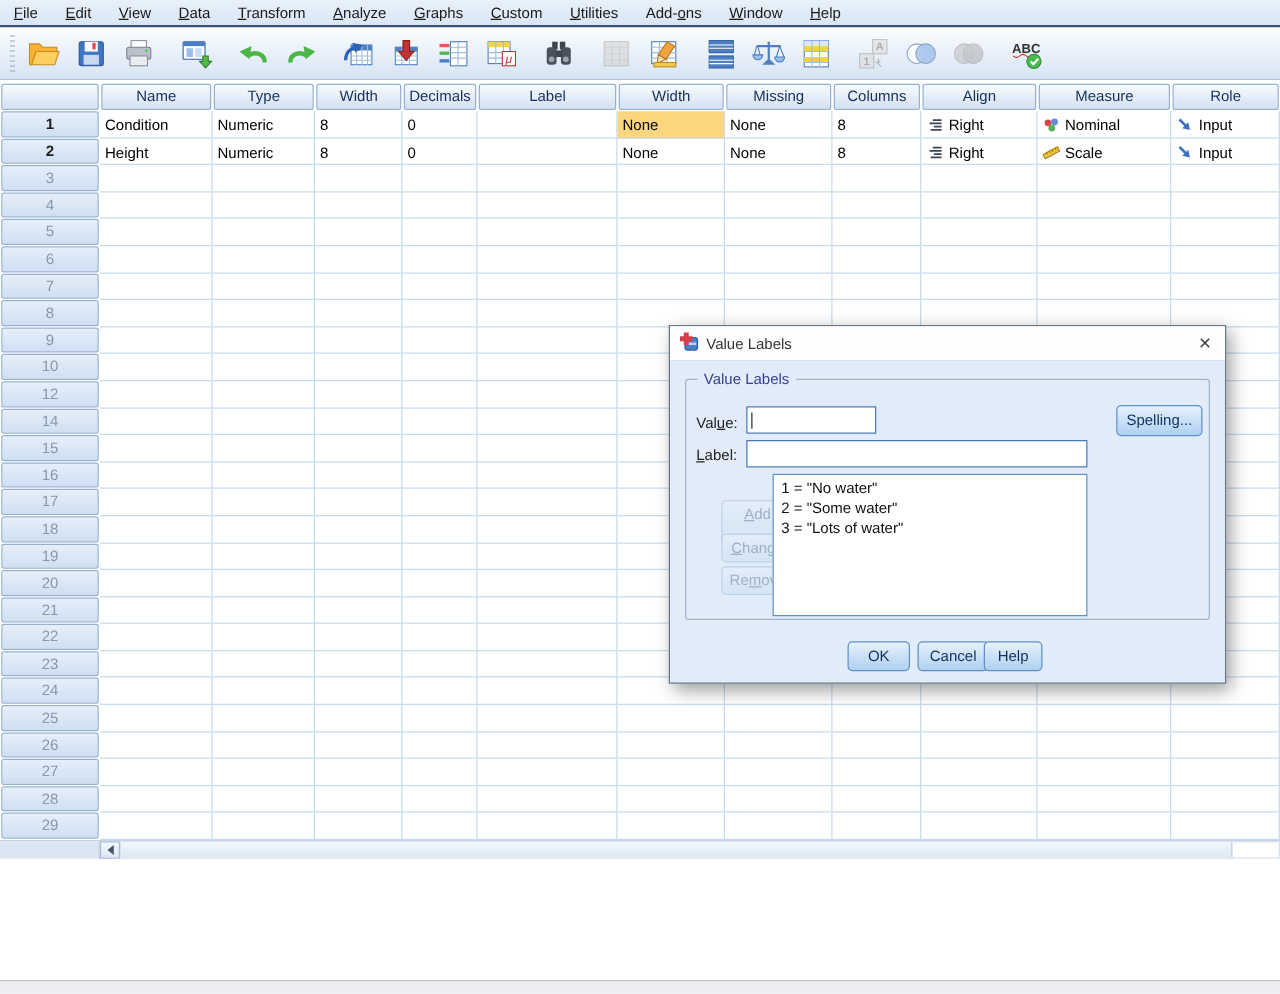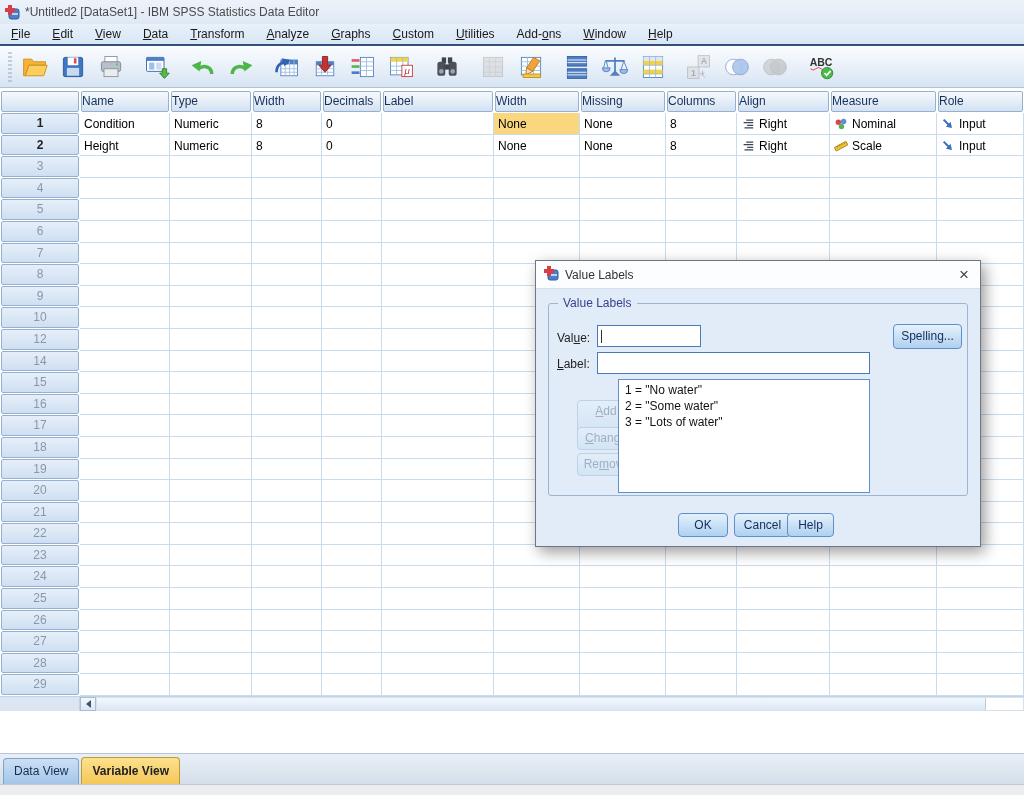--- a/index.html
+++ b/index.html
@@ -22,21 +22,21 @@
   .toolbar { height:42px; background:linear-gradient(#FBFDFF,#D7E4F3); border-bottom:1px solid #AEC3DA; display:flex; align-items:center; padding-left:8px; flex:0 0 auto; }
   .tb-grip { width:4px; height:30px; margin-right:4px; background:repeating-linear-gradient(#9FB4CC 0 2px, transparent 2px 4px); opacity:.6; }
   .tb-btn { width:38px; height:36px; display:flex; align-items:center; justify-content:center; }
   .tb-btn svg { width:28px; height:28px; }
   .tb-btn.gap { margin-left:8px; }
   .tb-btn.disabled { filter:grayscale(1) opacity(.55); }
 
   
   .grid-wrap { flex:1 1 auto; background:#FFF; overflow:hidden; padding-top:2px; }
   .grid-header { display:flex; height:23px; }
-  .hcell { margin:1px; background:linear-gradient(#F7FAFD,#D3E1F2); border:1px solid #96B1D0; border-radius:2px; color:#17305B; text-align:left; line-height:19px; font-size:12px; }
+  .hcell { margin:1px; background:linear-gradient(#F7FAFD,#D3E1F2); border:1px solid #96B1D0; border-radius:2px; color:#17305B; text-align:center; line-height:19px; font-size:12px; }
   .grid-row { display:flex; height:21.6px; }
   .rowhdr { width:78px; margin:0 1px 1px 1px; background:linear-gradient(#E6EFF9,#CFDFF2); border:1px solid #96B1D0; border-radius:2px; text-align:center; line-height:18px; font-size:12px; }
   .rowhdr.haskey { color:#222; font-weight:bold; }
   .rowhdr.empty { color:#8A97A8; }
   .cell { border-right:1px solid #C8DCEF; border-bottom:1px solid #C8DCEF; padding:2px 0 0 4px; font-size:12px; color:#000; white-space:nowrap; overflow:hidden; display:flex; align-items:center; }
   .cell .cell-icon { display:inline-flex; margin-right:4px; }
   .cell .cell-icon svg { width:14px; height:14px; }
   .cell.selected { background:#FAD77E; }
 
   
@@ -69,28 +69,20 @@
   .btn { position:absolute; text-align:center; font-size:12px; color:#14305C; background:linear-gradient(#E6F1FC,#AFD0F0); border:1px solid #5E8FC9; border-radius:4px; line-height:21px; }
   .btn.disabled { background:linear-gradient(#E3EEF9,#D3E4F4); border-color:#BDD2E8; color:#9FB0C4; }
   .listbox { position:absolute; left:82px; top:90px; width:252px; height:114px; background:#FFF; border:1px solid #5E8FC9; overflow:hidden; padding-top:2px; }
   .listbox .li { padding:0 6px; line-height:16px; font-size:12px; color:#111; }
 </style>
 </head>
 <body>
 
 <div class="window">
 
-  <div class="titlebar">
-    <span class="app-icon"><svg viewBox="0 0 16 16">
-          <rect x="5" y="5" width="10" height="10" rx="2" fill="#4D7FC9" stroke="#2F5FA8"></rect>
-          <rect x="6" y="9" width="8" height="2" fill="#BFD4EE"></rect>
-          <path d="M1 4h3V1h4v3h3v4H8v3H4V8H1z" fill="#D43F49"></path>
-        </svg></span>
-    <span class="title-text">*Untitled2 [DataSet1] - IBM SPSS Statistics Data Editor</span>
-  </div>
 
   <div class="menubar" id="menubar">
       <span class="menu-item"><u>F</u>ile</span>
       <span class="menu-item"><u>E</u>dit</span>
       <span class="menu-item"><u>V</u>iew</span>
       <span class="menu-item"><u>D</u>ata</span>
       <span class="menu-item"><u>T</u>ransform</span>
       <span class="menu-item"><u>A</u>nalyze</span>
       <span class="menu-item"><u>G</u>raphs</span>
       <span class="menu-item"><u>C</u>ustom</span>
@@ -747,24 +739,20 @@
       <div class="hs-corner"></div>
       <div class="hs-left-btn">
           <span class="hs-arrow"></span>
         </div>
       <div class="hs-track">
           <div class="hs-thumb"></div>
         </div>
     </div>
   </div>
 
-  <div class="tabsrow">
-    <div class="tab">Data View</div>
-    <div class="tab active">Variable View</div>
-  </div>
 
   <div class="statusbar"></div>
 
   <div class="dialog">
     <div class="dlg-title">
       <span><svg viewBox="0 0 16 16">
             <rect x="5" y="5" width="10" height="10" rx="2" fill="#4D7FC9" stroke="#2F5FA8"></rect>
             <rect x="6" y="9" width="8" height="2" fill="#BFD4EE"></rect>
             <path d="M1 4h3V1h4v3h3v4H8v3H4V8H1z" fill="#D43F49"></path>
           </svg></span>

